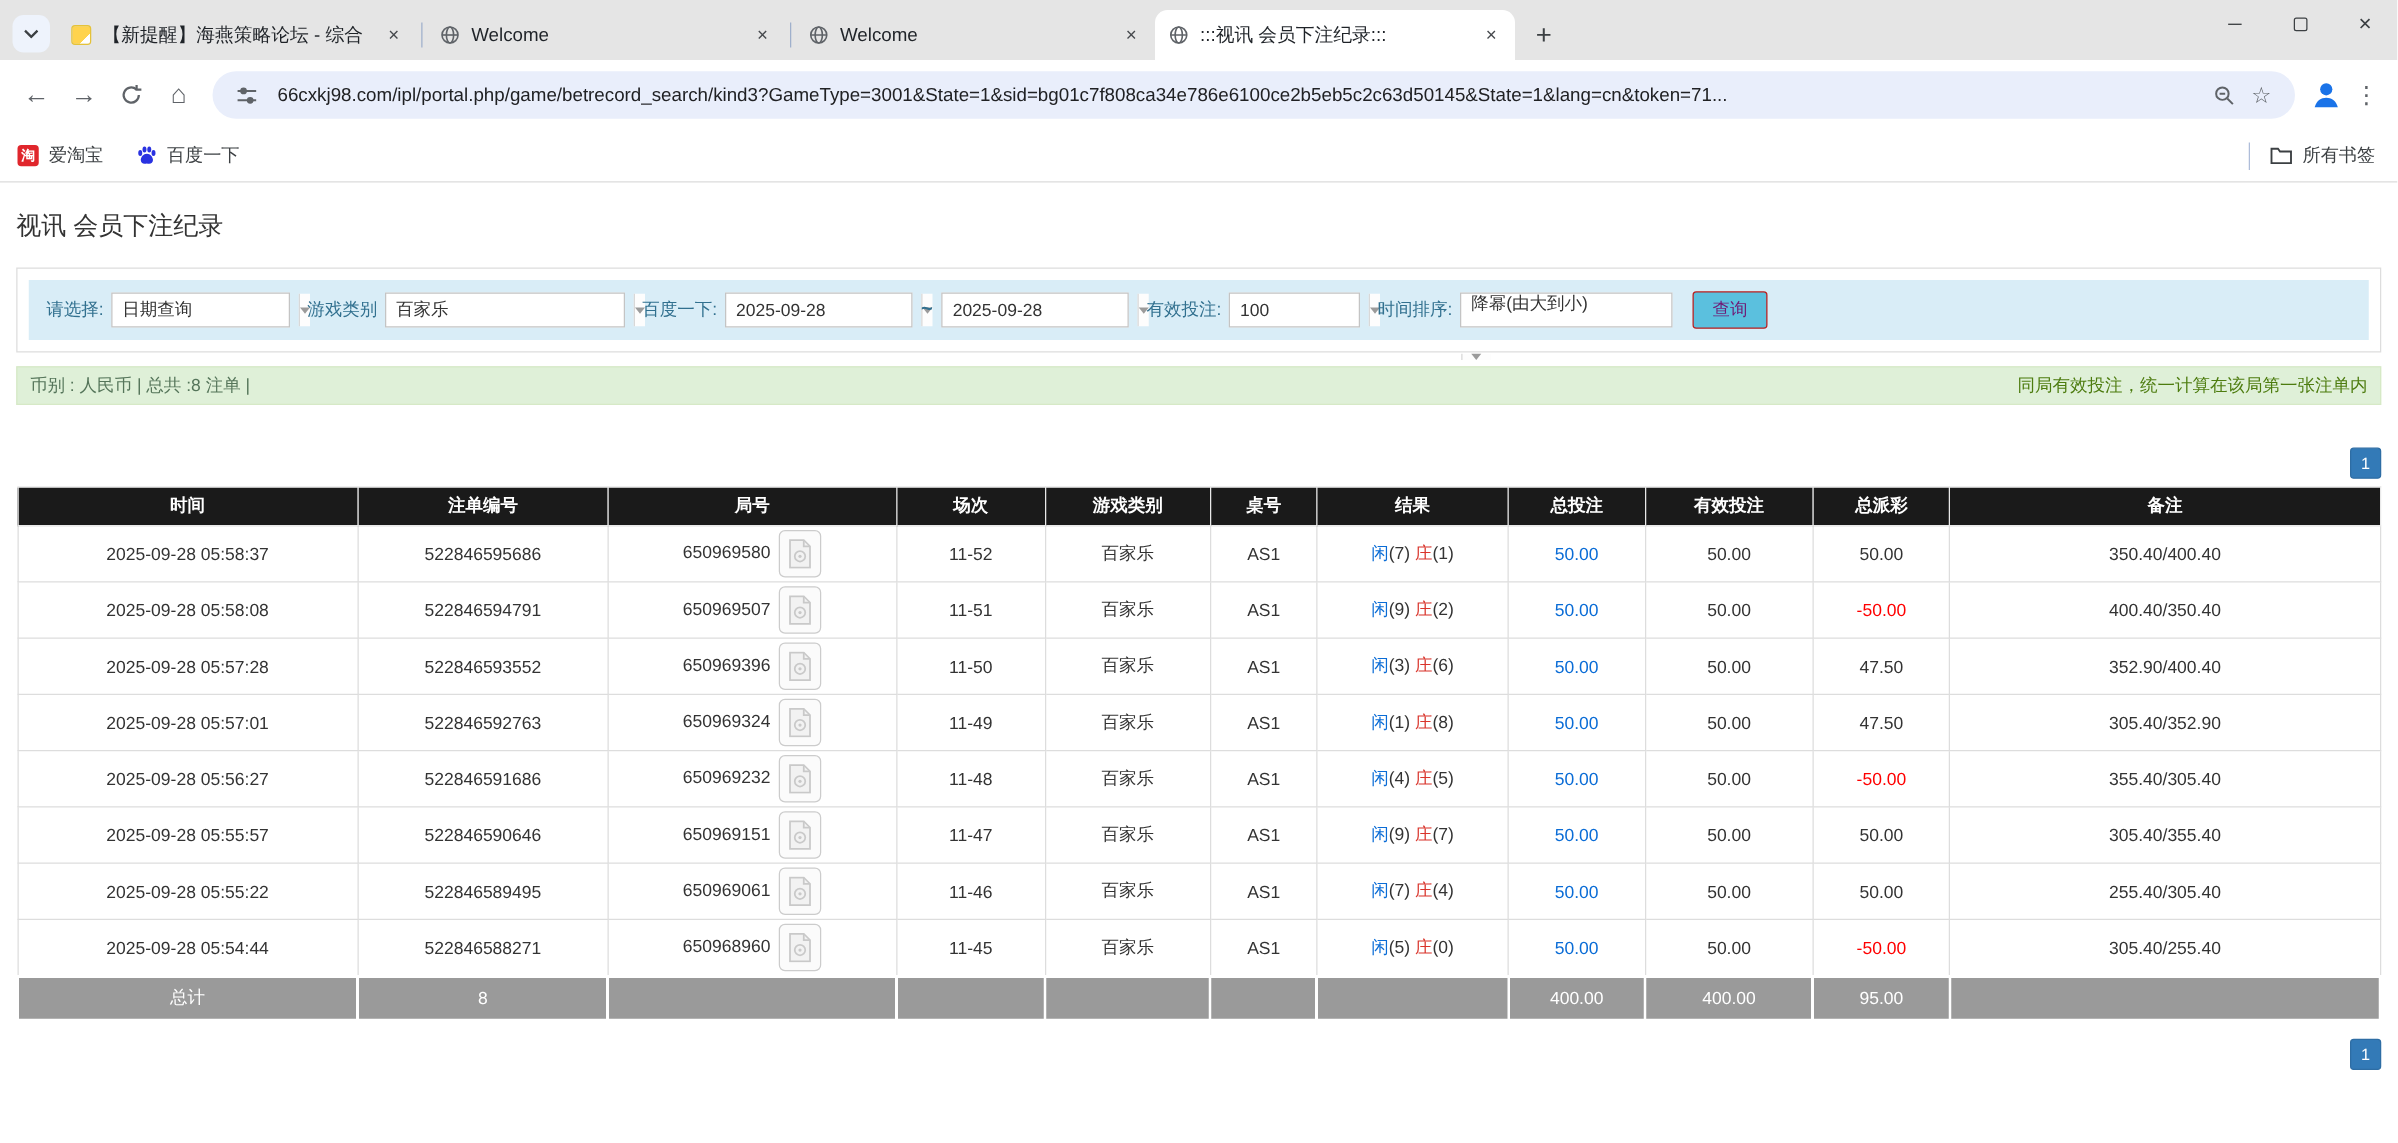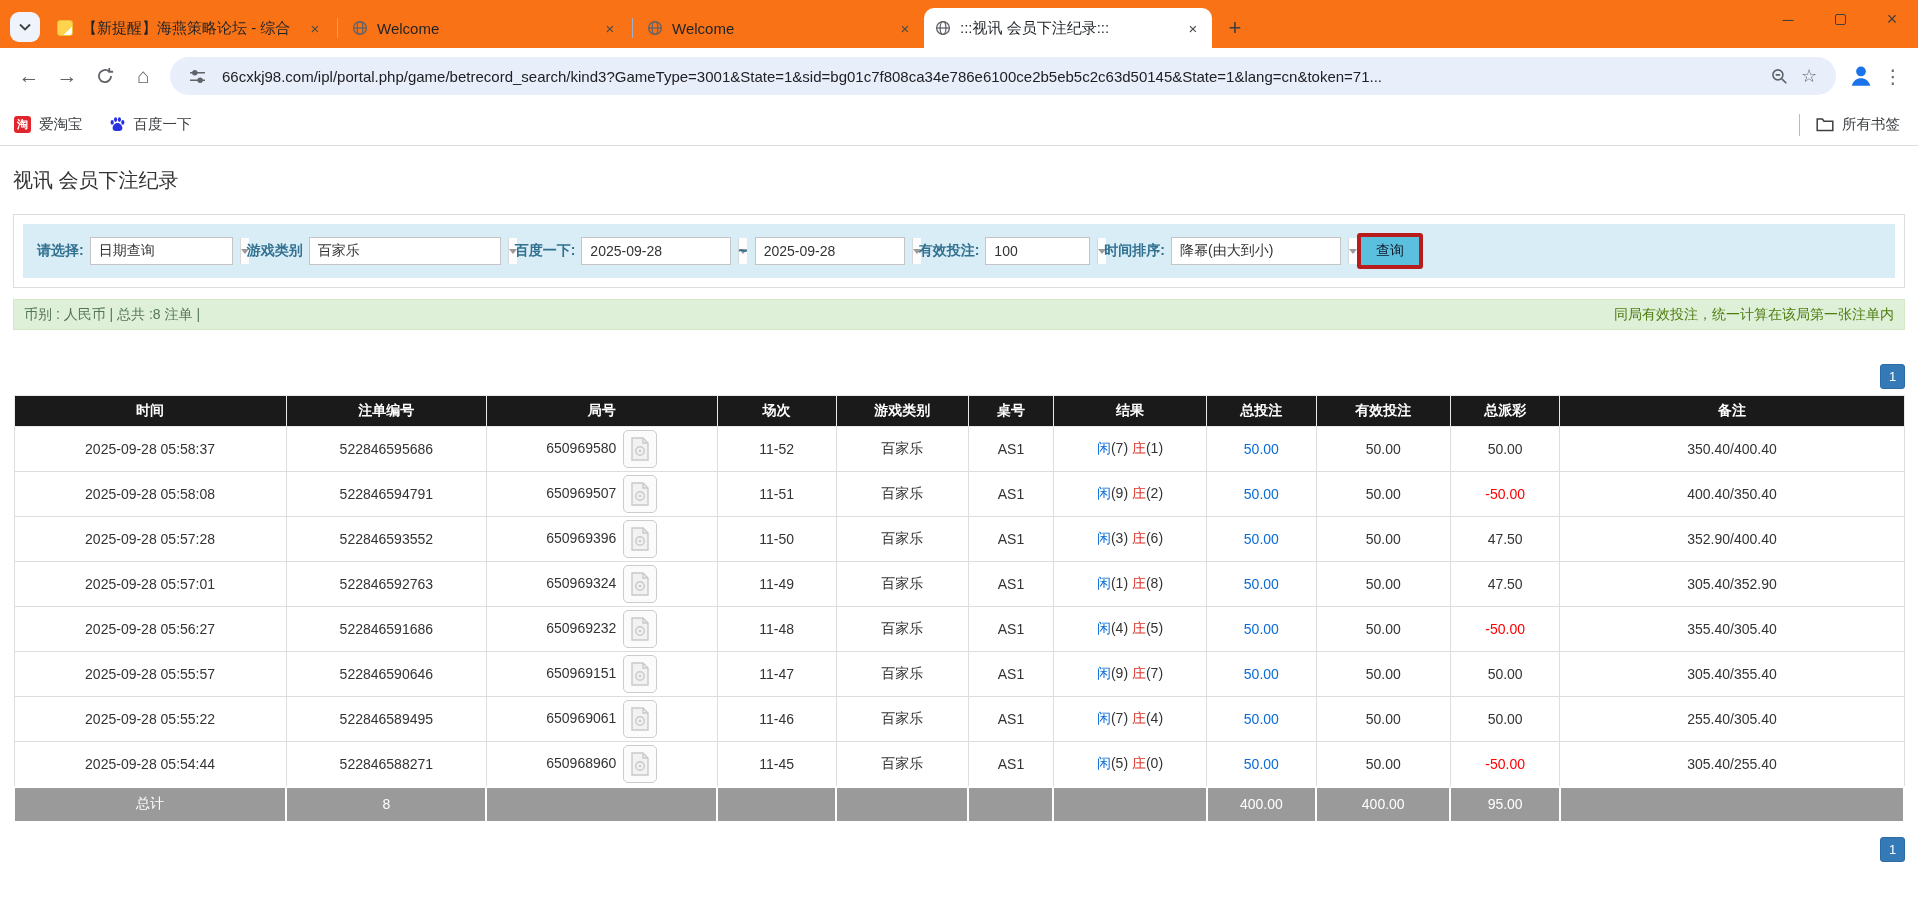--- a/index.html
+++ b/index.html
@@ -1,20 +1,20 @@
 <!DOCTYPE html>
 <html><head>
 <meta charset="utf-8">
 <style>
   * { margin:0; padding:0; box-sizing:border-box; }
   html,body { width:1918px; height:914px; overflow:hidden; background:#fff;
     font-family:"Liberation Sans","DejaVu Sans",sans-serif; }
 
   
-  .tabstrip { height:48px; background:#f97316; display:flex; align-items:flex-end; position:relative; }
+  .tabstrip { height:48px; background:#e5e5e5; display:flex; align-items:flex-end; position:relative; }
   .tab-search { width:30px; height:30px; margin:0 6px 6px 10px; border-radius:9px;
     background:#eef3fc; display:flex; align-items:center; justify-content:center; cursor:pointer; }
   .tab { width:288px; height:40px; display:flex; align-items:center; padding:0 10px;
     border-radius:10px 10px 0 0; color:#1f2328; font-size:15px; cursor:pointer; }
   .tab.active { background:#fff; }
   .tab-fav { width:17px; height:17px; margin-right:9px; flex:0 0 auto; display:flex; align-items:center; justify-content:center; }
   .fav-doc { width:16px; height:16px; border-radius:3px; background:linear-gradient(135deg,#ffd34d 0 70%,#fff 70%);
     border:1px solid #e4c23a; }
   .tab-title { flex:1; white-space:nowrap; overflow:hidden; }
   .tab-close { width:18px; height:18px; margin-left:8px; border-radius:50%; flex:0 0 auto;
@@ -47,31 +47,31 @@
     display:flex; align-items:center; justify-content:center; font-weight:bold; }
   .bk-spacer { flex:1; }
   .bk-vline { width:1px; height:22px; background:#aebdd9; margin-right:16px; }
 
   
   .content { padding:0 13px; }
   .page-title { font-size:20px; color:#333; margin:21px 0 20px 0; font-weight:400; }
 
   .filter-outer { border:1px solid #ddd; padding:9px; }
   .filter-inner { background:#d9edf7; padding:9px 10px; display:flex; align-items:center; }
-  .flabel { font-size:14px; font-weight:bold; color:#31708f; margin:0 6px 0 14px; white-space:nowrap; }
+  .flabel { font-size:14px; font-weight:normal; color:#31708f; margin:0 6px 0 14px; white-space:nowrap; }
   .flabel:first-child { margin-left:4px; }
   .combo { display:flex; height:28px; background:#fff; border:1px solid #c4c4c4;gap:32px; }
   .combo-input { border:0; outline:0; padding:0 8px; font-size:14px; color:#333; height:100%;
     font-family:inherit; background:transparent; }
   .combo-arrow { width:24px; border-left:1px solid #d8d8d8; display:flex; align-items:center;
     justify-content:center; cursor:pointer; background:#fdfdfd; }
   .combo-arrow i { width:0; height:0; border-left:4px solid transparent; border-right:4px solid transparent;
     border-top:5px solid #9b9b9b; }
   .tilde { margin:0 7px; color:#31708f; font-weight:bold; }
-  .btn-search { margin-left:16px; background:#5bc0de; color:#0f172a; border:4px solid #b91c1c;
+  .btn-search { margin-left:16px; background:#5bc0de; color:#701a75; border:1px solid #b91c1c;
     border-radius:3px; font-size:14px; padding:5px 15px; cursor:pointer; font-family:inherit; }
 
   .summary-bar { margin-top:11px; background:#dff0d8; border:1px solid #d6e9c6; height:31px;
     display:flex; align-items:center; justify-content:space-between; padding:0 10px; }
   .summary-left { font-size:14px; color:#55755a; }
   .summary-right { font-size:14px; color:#4d7c0f; }
 
   .pg-row { display:flex; justify-content:flex-end; margin:34px 0 6px 0; }
   .pg-row.bottom { margin:14px 0 0 0; }
   .pg-btn { min-width:25px; height:25px; background:#337ab7; border:1px solid #2e6da4; color:#fff;
@@ -272,21 +272,21 @@
 
       <span class="flabel">有效投注:</span>
       <span class="combo" style="width:105px;">
         <input class="combo-input" style="width: 79px;" readonly="" value="100">
         <span class="combo-arrow">
             <i></i>
           </span>
       </span>
 
       <span class="flabel">时间排序:</span>
-      <span class="combo" style="width:170px;">
+      <span class="combo" style="width:170px;flex-direction:column;">
         <input class="combo-input" style="width: 144px;" readonly="" value="降幂(由大到小)">
         <span class="combo-arrow">
             <i></i>
           </span>
       </span>
 
       <button class="btn-search">查询</button>
     </div>
   </div>
 

